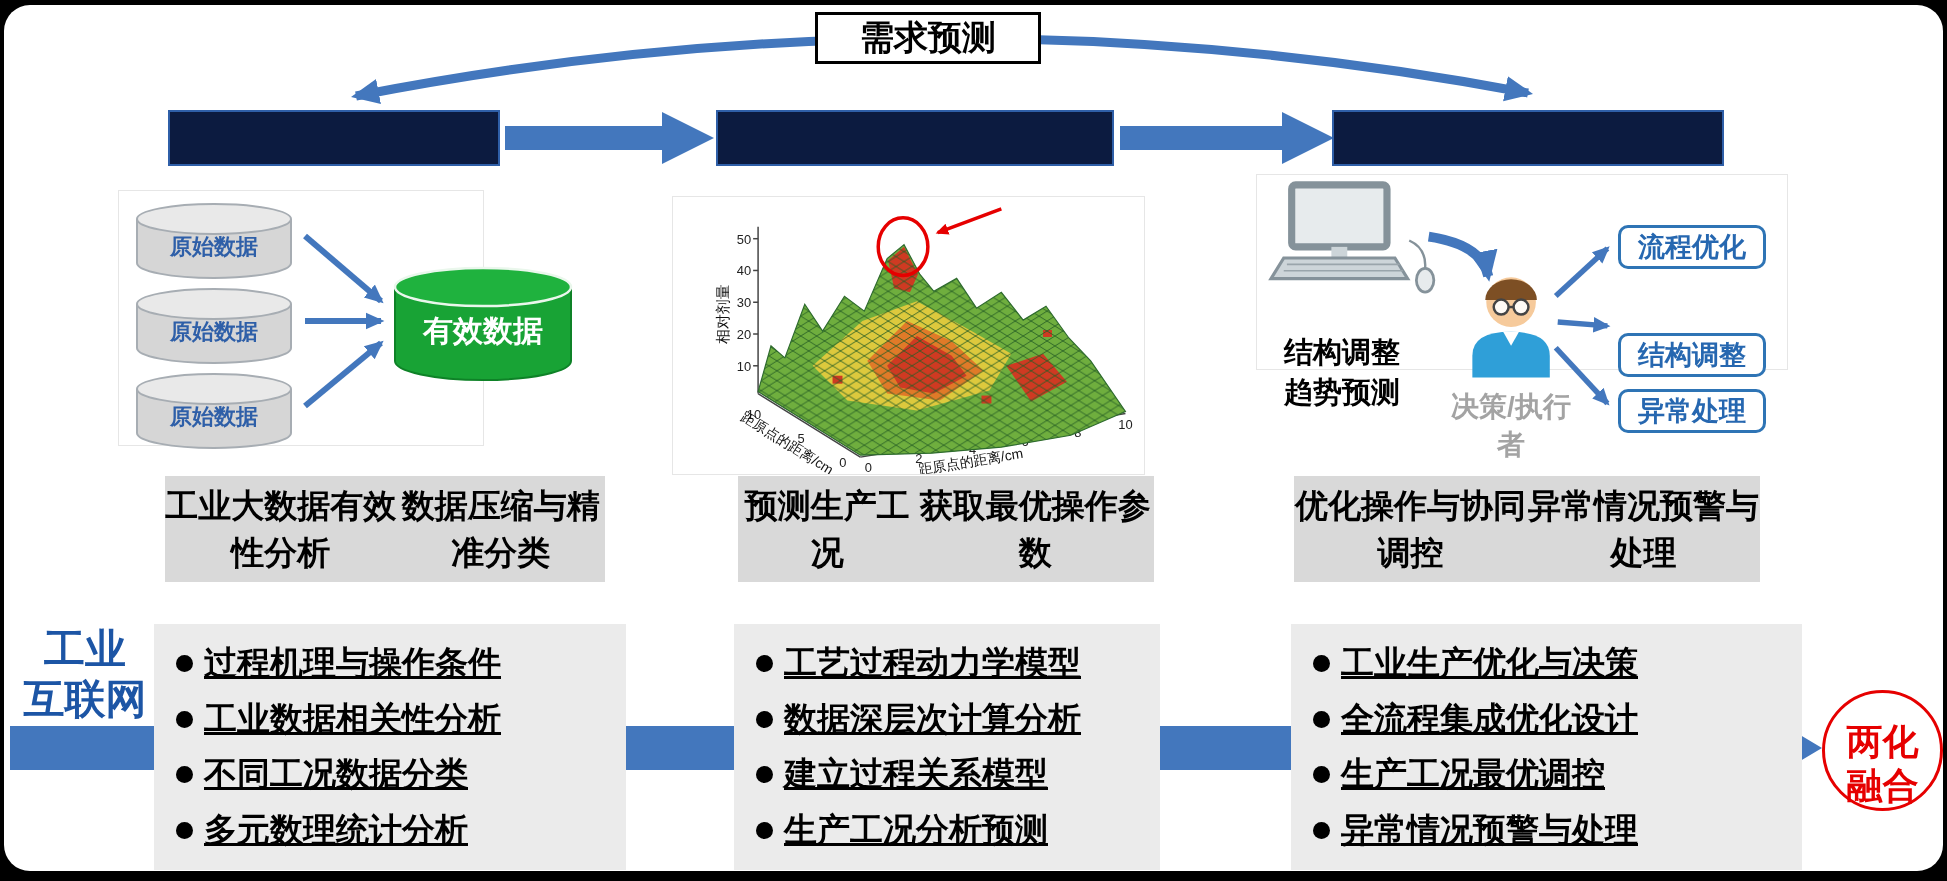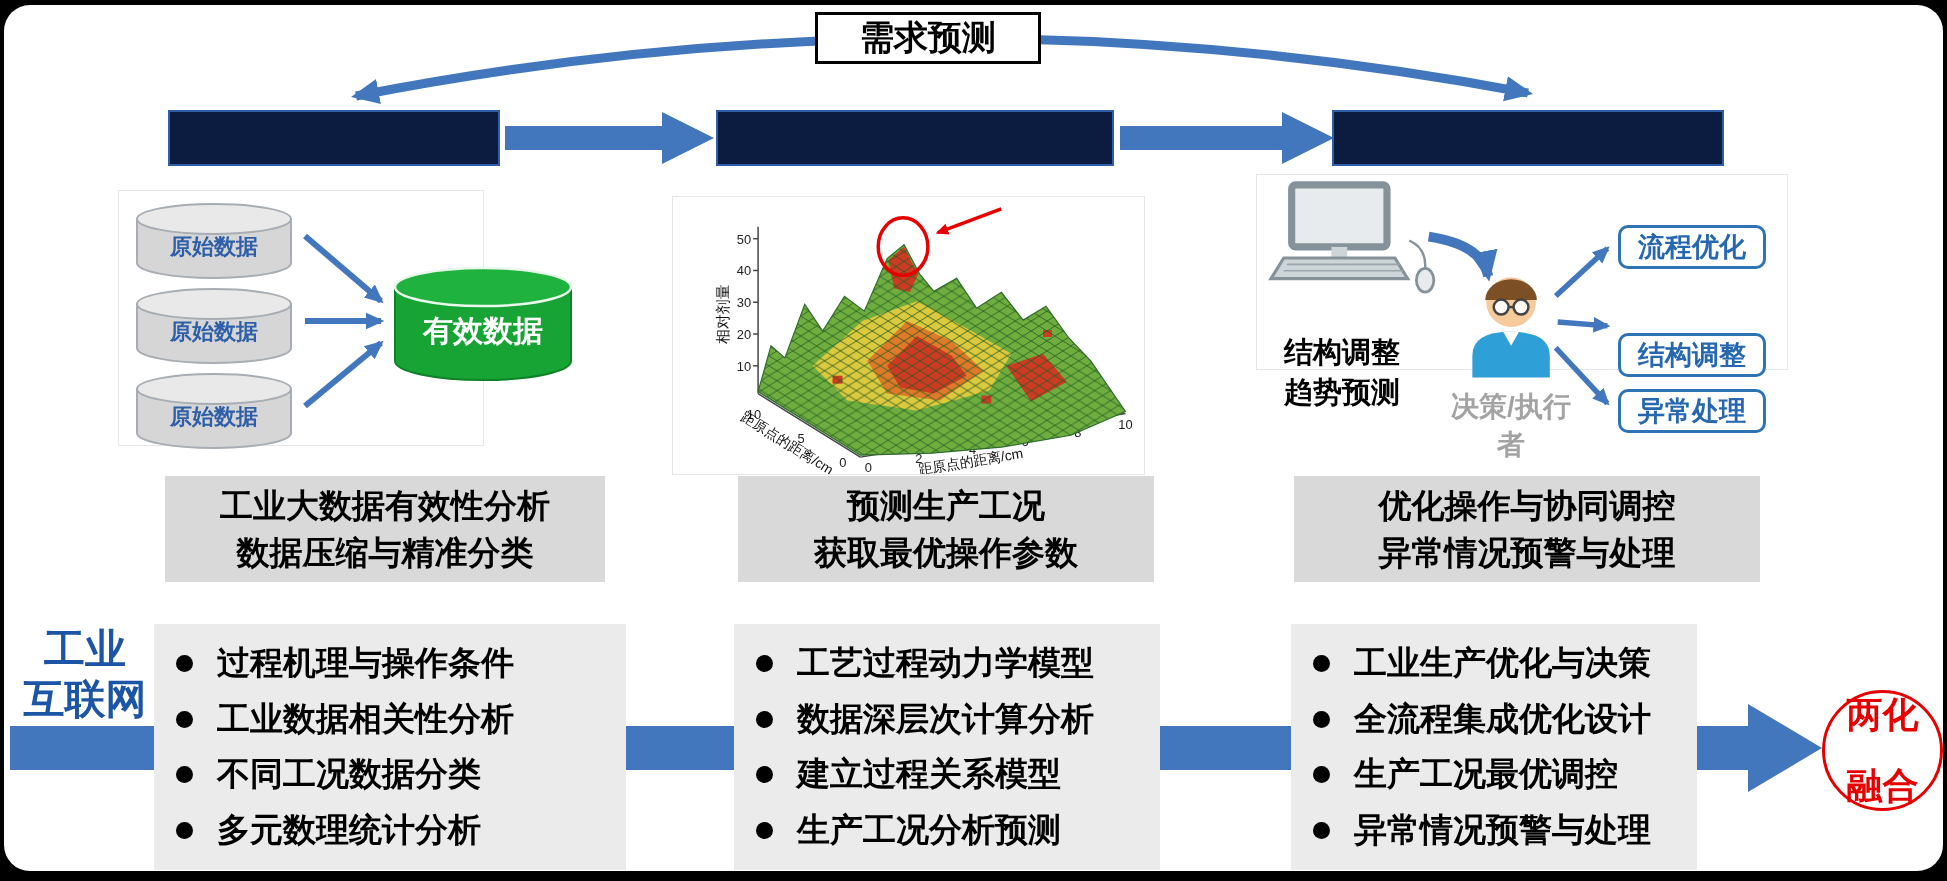--- a/index.html
+++ b/index.html
@@ -11,35 +11,35 @@
   
   #bg-arrows{position:absolute;left:0;top:0;z-index:1;}
   .panel{position:absolute;background:#fff;border:1px solid #e6e6e6;z-index:2;box-sizing:border-box;}
   
   .demand-box{left:815px;top:12px;width:226px;height:52px;background:#fff;border:3px solid #000;
               z-index:6;display:flex;justify-content:center;
               font-size:34px;font-weight:800;color:#000;}
   
   .stage-box{top:110px;height:56px;background:#0c1b40;border:2px solid #2f5fa8;z-index:3;}
   
-  .caption{top:476px;height:106px;background:#d9d9d9;z-index:3;display:flex;flex-direction:column;
+  .caption{top:476px;height:106px;background:#d9d9d9;z-index:3;display:flex;flex-direction:row;
            align-items:center;justify-content:center;font-size:33px;line-height:47px;
            font-weight:800;color:#000;text-align:center;}
   
   .list-box{top:624px;height:246px;background:#ebebeb;z-index:3;display:flex;flex-direction:column;
             justify-content:space-evenly;padding:6px 10px 6px 22px;}
-  .li{display:flex;align-items:center;gap:24px;}
+  .li{display:flex;align-items:center;gap:11px;text-decoration:underline;}
   .bullet{width:17px;height:17px;border-radius:50%;background:#000;flex:0 0 auto;}
   .li-t{font-size:33px;font-weight:800;color:#000;white-space:nowrap;}
   
   .banner{left:8px;top:624px;width:154px;z-index:4;text-align:center;color:#1c55a5;
           font-size:41px;font-weight:900;line-height:50px;}
   .fusion{left:1822px;top:690px;width:121px;height:121px;border-radius:50%;background:#fff;
           border:3px solid #e60000;z-index:4;display:flex;flex-direction:column;align-items:center;
-          justify-content:space-between;color:#e60000;font-size:36px;font-weight:900;line-height:44px;}
+          justify-content:flex-end;color:#e60000;font-size:36px;font-weight:900;line-height:44px;}
   
   .alert-text{left:1258px;top:332px;width:168px;z-index:4;text-align:center;color:#000;
               font-size:29px;font-weight:800;line-height:40px;}
   .person-label{left:1441px;top:388px;width:140px;z-index:4;text-align:center;color:#a3a3a3;
                 font-size:28px;font-weight:700;}
   .out-box{width:148px;height:44px;border:3px solid #2e74b5;border-radius:10px;background:#fff;
            z-index:4;display:flex;align-items:center;justify-content:center;color:#2667b0;
            font-size:27px;font-weight:800;}
   
   .cyl{position:absolute;z-index:3;}
@@ -280,21 +280,21 @@
       </div>
     <div class="li">
         <span class="bullet"></span>
         <span class="li-t">建立过程关系模型</span>
       </div>
     <div class="li">
         <span class="bullet"></span>
         <span class="li-t">生产工况分析预测</span>
       </div>
   </div>
-  <div class="abs list-box" style="left:1291px;width:406px;">
+  <div class="abs list-box" style="left:1291px;width:511px;">
     <div class="li">
         <span class="bullet"></span>
         <span class="li-t">工业生产优化与决策</span>
       </div>
     <div class="li">
         <span class="bullet"></span>
         <span class="li-t">全流程集成优化设计</span>
       </div>
     <div class="li">
         <span class="bullet"></span>

